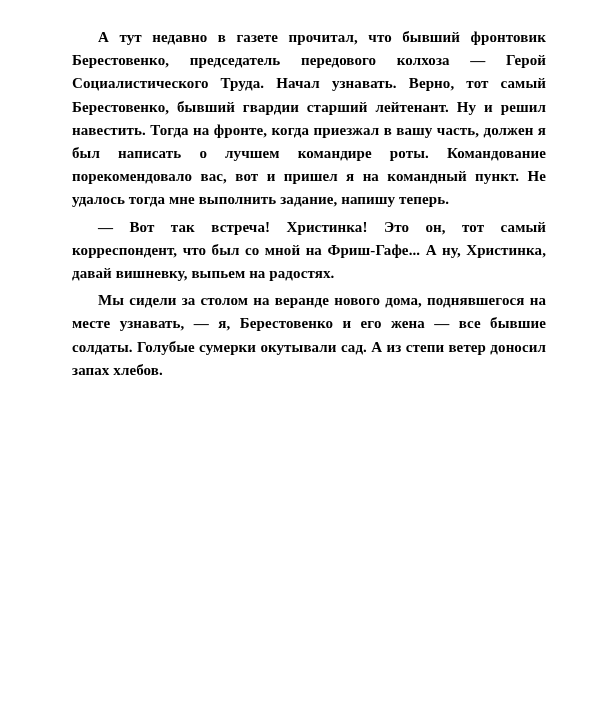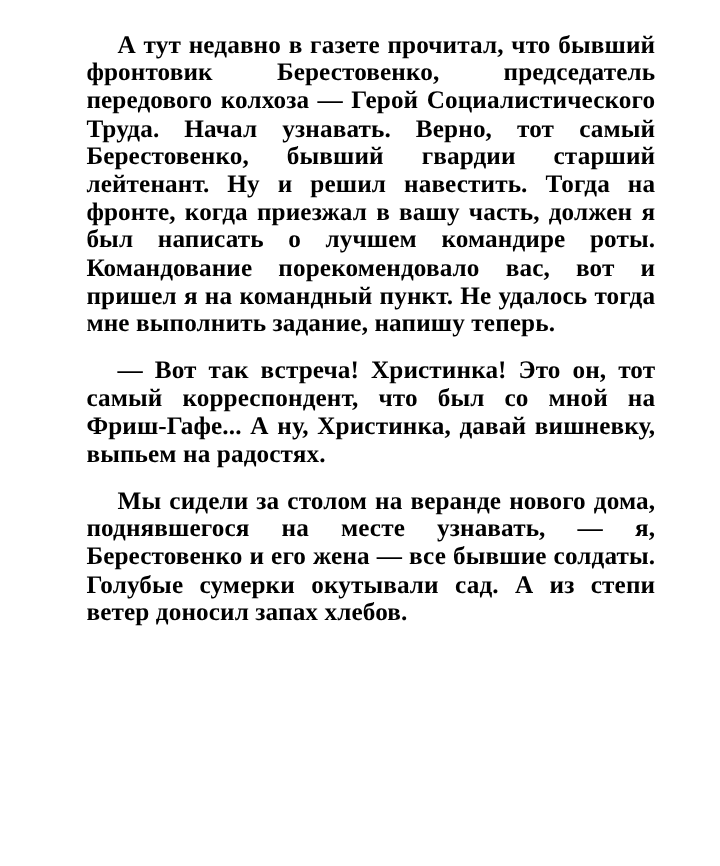--- a/index.html
+++ b/index.html
@@ -16,33 +16,33 @@
   }
   .page {
     position: relative;
     width: 600px;
     height: 722px;
     box-sizing: border-box;
     padding: 26px 54px 0 72px;
   }
   .body-text {
     font-family: "Liberation Serif", "DejaVu Serif", serif;
-    font-size: 21px;
+    font-size: 15px;
     line-height: 23.2px;
     text-align: justify;
     text-justify: inter-word;
     font-weight: 700;
     letter-spacing: 0.1px;
   }
   .para {
     margin: 0;
     text-indent: 26px;
   }
   .para + .para {
-    margin-top: 16px;
+    margin-top: 4px;
   }
   .para.dialogue {
     text-indent: 26px;
   }
 </style>
 </head>
 <body>
 
 <div class="page">
   <div class="body-text">

